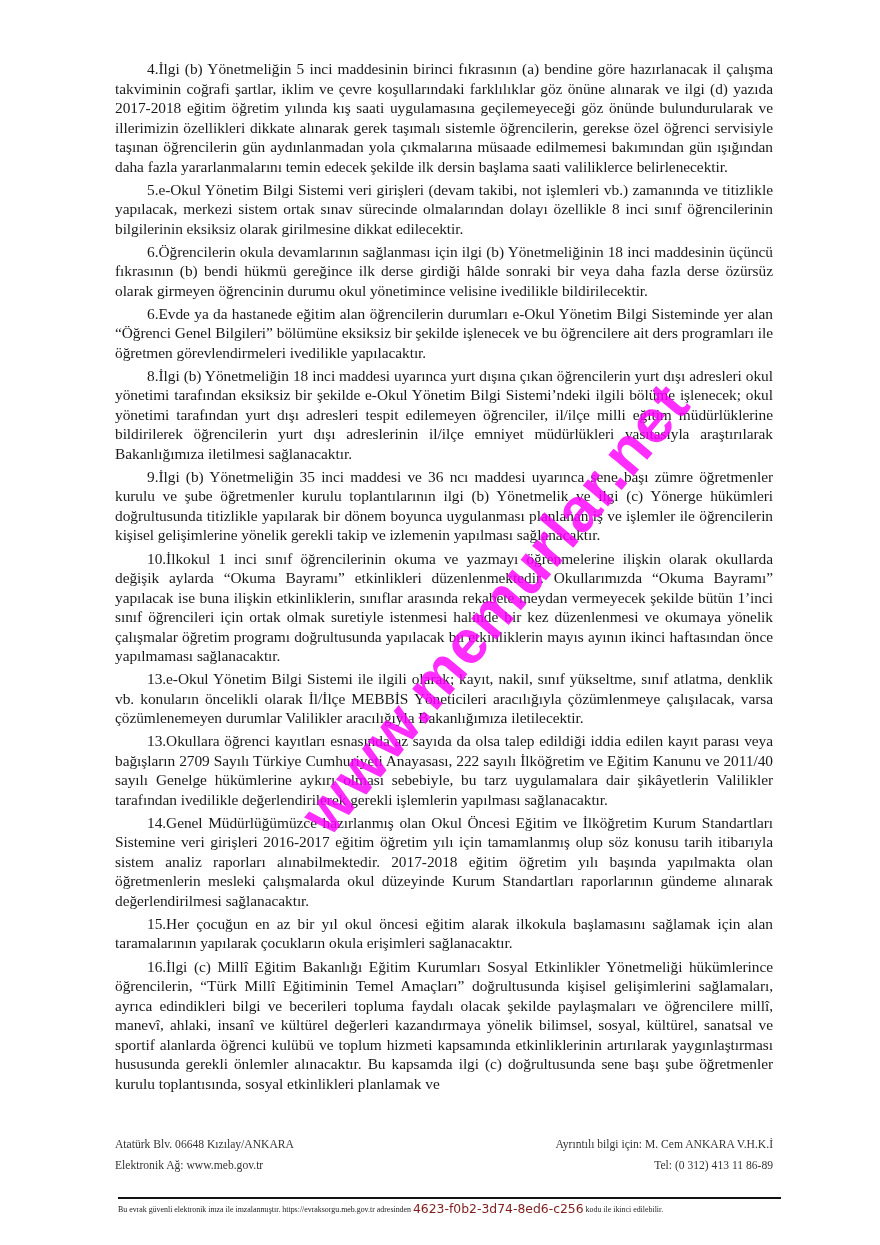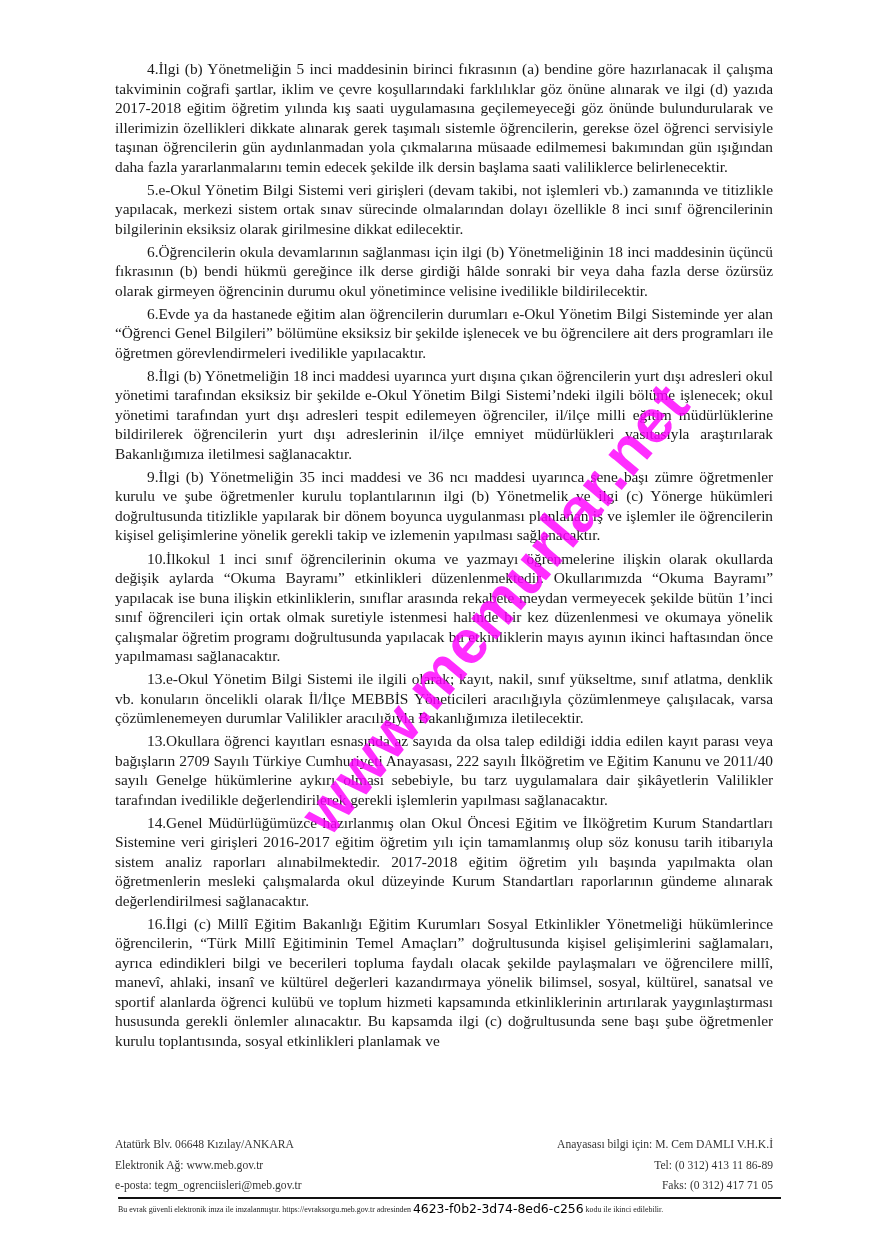--- a/index.html
+++ b/index.html
@@ -62,21 +62,21 @@
       top: 1201px;
       width: 670px;
       font-size: 7.9px;
       line-height: 16px;
       color: #222;
       white-space: nowrap;
     }
     .verify-code {
       font-family: "DejaVu Sans", "Liberation Sans", sans-serif;
       font-size: 12.4px;
-      color: #000000;
+      color: #7f1d1d;
       vertical-align: -1px;
     }
     .watermark {
       position: absolute;
       left: 220px;
       top: 590px;
       width: 520px;
       transform-origin: center center;
       transform: rotate(-50deg);
       font-family: "Liberation Sans", "DejaVu Sans", sans-serif;
@@ -99,35 +99,32 @@
     <p class="para">4.İlgi (b) Yönetmeliğin 5 inci maddesinin birinci fıkrasının (a) bendine göre hazırlanacak il çalışma takviminin coğrafi şartlar, iklim ve çevre koşullarındaki farklılıklar göz önüne alınarak ve ilgi (d) yazıda 2017-2018 eğitim öğretim yılında kış saati uygulamasına geçilemeyeceği göz önünde bulundurularak ve illerimizin özellikleri dikkate alınarak gerek taşımalı sistemle öğrencilerin, gerekse özel öğrenci servisiyle taşınan öğrencilerin gün aydınlanmadan yola çıkmalarına müsaade edilmemesi bakımından gün ışığından daha fazla yararlanmalarını temin edecek şekilde ilk dersin başlama saati valiliklerce belirlenecektir.</p>
     <p class="para">5.e-Okul Yönetim Bilgi Sistemi veri girişleri (devam takibi, not işlemleri vb.) zamanında ve titizlikle yapılacak, merkezi sistem ortak sınav sürecinde olmalarından  dolayı özellikle 8 inci sınıf öğrencilerinin bilgilerinin eksiksiz olarak girilmesine dikkat edilecektir.</p>
     <p class="para">6.Öğrencilerin okula devamlarının sağlanması için ilgi (b) Yönetmeliğinin 18 inci maddesinin üçüncü fıkrasının (b) bendi hükmü gereğince ilk derse girdiği hâlde sonraki bir veya daha fazla derse özürsüz olarak girmeyen öğrencinin durumu okul yönetimince velisine ivedilikle bildirilecektir.</p>
     <p class="para">6.Evde ya da hastanede eğitim alan öğrencilerin durumları e-Okul Yönetim Bilgi Sisteminde yer alan “Öğrenci Genel Bilgileri” bölümüne eksiksiz bir şekilde işlenecek ve bu öğrencilere ait ders programları ile öğretmen görevlendirmeleri ivedilikle yapılacaktır.</p>
     <p class="para">8.İlgi (b) Yönetmeliğin 18 inci maddesi uyarınca yurt dışına çıkan öğrencilerin yurt dışı adresleri okul yönetimi tarafından eksiksiz bir şekilde e-Okul Yönetim Bilgi Sistemi’ndeki ilgili bölüme işlenecek; okul yönetimi tarafından yurt dışı adresleri tespit edilemeyen öğrenciler, il/ilçe milli eğitim müdürlüklerine bildirilerek öğrencilerin yurt dışı adreslerinin il/ilçe emniyet müdürlükleri vasıtasıyla araştırılarak Bakanlığımıza iletilmesi sağlanacaktır.</p>
     <p class="para">9.İlgi (b) Yönetmeliğin 35 inci maddesi ve 36 ncı maddesi uyarınca sene başı zümre öğretmenler kurulu ve şube öğretmenler kurulu toplantılarının ilgi (b) Yönetmelik ve ilgi (c) Yönerge hükümleri doğrultusunda titizlikle yapılarak bir dönem boyunca uygulanması planlanan iş ve işlemler ile öğrencilerin kişisel gelişimlerine yönelik gerekli takip ve izlemenin yapılması sağlanacaktır.</p>
     <p class="para">10.İlkokul 1 inci sınıf öğrencilerinin okuma ve yazmayı öğrenmelerine ilişkin olarak okullarda değişik aylarda “Okuma Bayramı” etkinlikleri düzenlenmektedir. Okullarımızda “Okuma Bayramı” yapılacak ise buna ilişkin etkinliklerin, sınıflar arasında rekabete meydan vermeyecek şekilde bütün 1’inci sınıf öğrencileri için ortak olmak suretiyle istenmesi halinde bir kez düzenlenmesi ve okumaya yönelik çalışmalar öğretim programı doğrultusunda yapılacak bu etkinliklerin mayıs ayının ikinci haftasından önce yapılmaması sağlanacaktır.</p>
     <p class="para">13.e-Okul Yönetim Bilgi Sistemi ile ilgili olarak; kayıt, nakil, sınıf yükseltme, sınıf atlatma, denklik vb. konuların öncelikli olarak İl/İlçe MEBBİS Yöneticileri aracılığıyla çözümlenmeye çalışılacak, varsa çözümlenemeyen durumlar Valilikler aracılığıyla Bakanlığımıza iletilecektir.</p>
     <p class="para">13.Okullara öğrenci kayıtları esnasında az sayıda da olsa talep edildiği iddia edilen kayıt parası veya bağışların 2709 Sayılı Türkiye Cumhuriyeti Anayasası, 222 sayılı İlköğretim ve Eğitim Kanunu ve 2011/40 sayılı Genelge hükümlerine aykırı olması sebebiyle, bu tarz uygulamalara dair şikâyetlerin Valilikler tarafından ivedilikle değerlendirilerek gerekli işlemlerin yapılması sağlanacaktır.</p>
     <p class="para">14.Genel Müdürlüğümüzce hazırlanmış olan Okul Öncesi Eğitim ve İlköğretim Kurum Standartları Sistemine veri girişleri 2016-2017 eğitim öğretim yılı için tamamlanmış olup söz konusu tarih itibarıyla sistem analiz raporları alınabilmektedir. 2017-2018 eğitim öğretim yılı başında yapılmakta olan öğretmenlerin mesleki çalışmalarda okul düzeyinde Kurum Standartları raporlarının gündeme alınarak değerlendirilmesi sağlanacaktır.</p>
+    <p class="para">15.Her çocuğun en az bir yıl okul öncesi eğitim alarak ilkokula başlamasını sağlamak için alan taramalarının yapılarak çocukların okula erişimleri sağlanacaktır.</p>
     <p class="para">16.İlgi (c) Millî Eğitim Bakanlığı Eğitim Kurumları Sosyal Etkinlikler Yönetmeliği hükümlerince öğrencilerin, “Türk Millî Eğitiminin Temel Amaçları” doğrultusunda kişisel gelişimlerini sağlamaları, ayrıca edindikleri bilgi ve becerileri topluma faydalı olacak şekilde paylaşmaları ve öğrencilere millî, manevî, ahlaki, insanî ve kültürel değerleri kazandırmaya yönelik bilimsel, sosyal, kültürel, sanatsal ve sportif alanlarda öğrenci kulübü ve toplum hizmeti kapsamında etkinliklerinin artırılarak yaygınlaştırması hususunda gerekli önlemler alınacaktır. Bu kapsamda ilgi (c) doğrultusunda sene başı şube öğretmenler kurulu toplantısında, sosyal etkinlikleri planlamak ve</p>
   </div>
 
   <div class="footer-contact">
     <div class="footer-row">
       <span>Atatürk Blv.   06648 Kızılay/ANKARA</span>
-      <span>Anayasası bilgi için: M. Cem DAMLI V.H.K.İ</span>
+      <span>Ayrıntılı bilgi için: M. Cem ANKARA V.H.K.İ</span>
     </div>
     <div class="footer-row">
       <span>Elektronik Ağ: www.meb.gov.tr</span>
       <span>Tel: (0 312) 413 11 86-89</span>
-    </div>
-    <div class="footer-row">
-      <span>e-posta: tegm_ogrenciisleri@meb.gov.tr</span>
-      <span>Faks: (0 312) 417 71 05</span>
     </div>
   </div>
 
   <div class="footer-line"></div>
 
   <div class="verify-line">
     <span>Bu evrak güvenli elektronik imza ile imzalanmıştır. https://evraksorgu.meb.gov.tr adresinden</span>
     <span class="verify-code">4623-f0b2-3d74-8ed6-c256</span>
     <span>kodu ile ikinci edilebilir.</span>
   </div>

